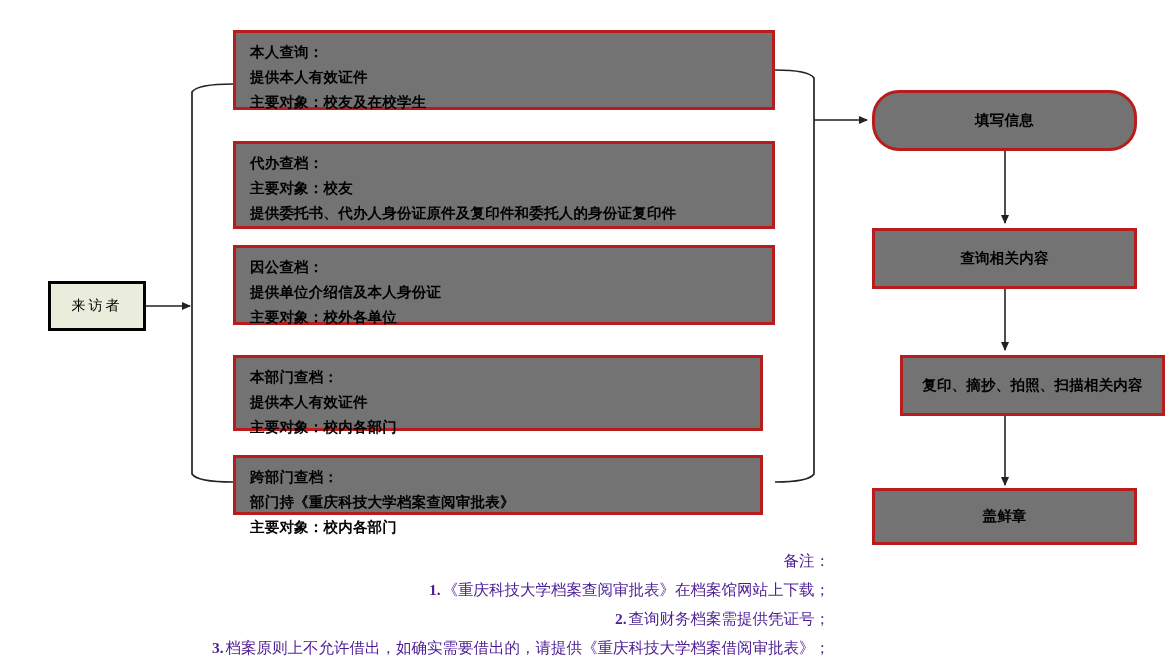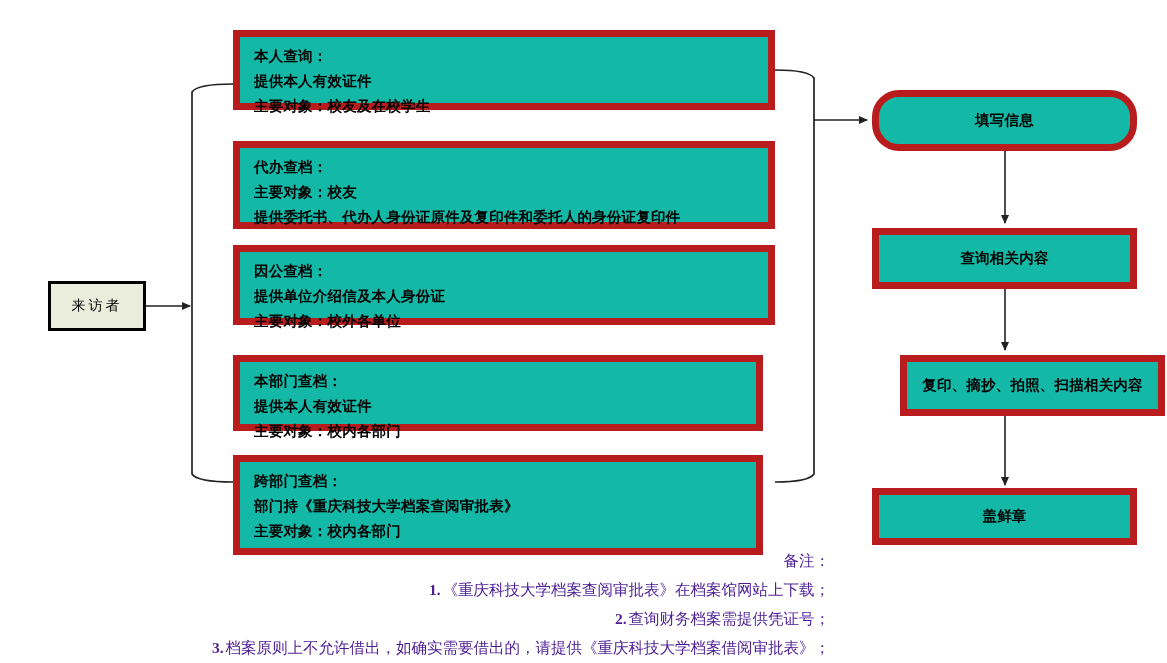--- a/index.html
+++ b/index.html
@@ -25,22 +25,22 @@
     left: 0; top: 0;
     width: 1167px;
     height: 663px;
     pointer-events: none;
   }
 
   
   .box {
     position: absolute;
     box-sizing: border-box;
-    background: #14b8a6;
-    border: 7px solid #b91c1c;
+    background: #737373;
+    border: 3px solid #b91c1c;
   }
   .box-left {
     padding: 7px 0 0 14px;
   }
   .box-line {
     font-size: 14.5px;
     font-weight: bold;
     color: #000000;
     line-height: 25px;
     white-space: nowrap;
@@ -142,21 +142,21 @@
     <div class="box-line">提供单位介绍信及本人身份证</div>
     <div class="box-line">主要对象：校外各单位</div>
   </div>
 
   <div class="box box-left" style="left:233px; top:355px; width:530px; height:76px;">
     <div class="box-line">本部门查档：</div>
     <div class="box-line">提供本人有效证件</div>
     <div class="box-line">主要对象：校内各部门</div>
   </div>
 
-  <div class="box box-left" style="left:233px; top:455px; width:530px; height:100px;">
+  <div class="box box-left" style="left:233px; top:455px; width:530px; height:60px;">
     <div class="box-line">跨部门查档：</div>
     <div class="box-line">部门持《重庆科技大学档案查阅审批表》</div>
     <div class="box-line">主要对象：校内各部门</div>
   </div>
 
   <div class="box box-center" style="left:872px; top:90px; width:265px; height:61px;border-radius:27px;">
     <span class="box-line">填写信息</span>
   </div>
 
   <div class="box box-center" style="left:872px; top:228px; width:265px; height:61px;">

